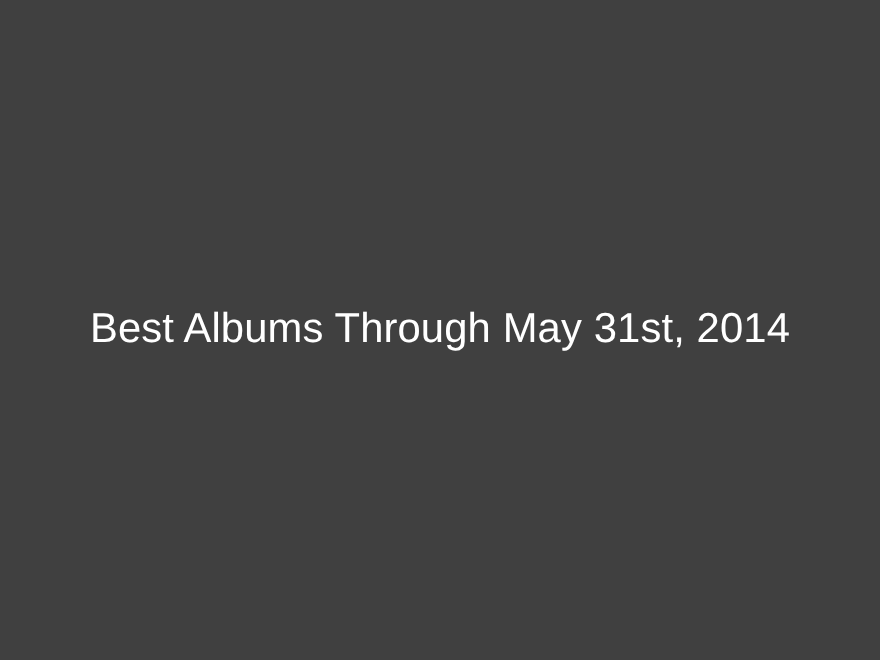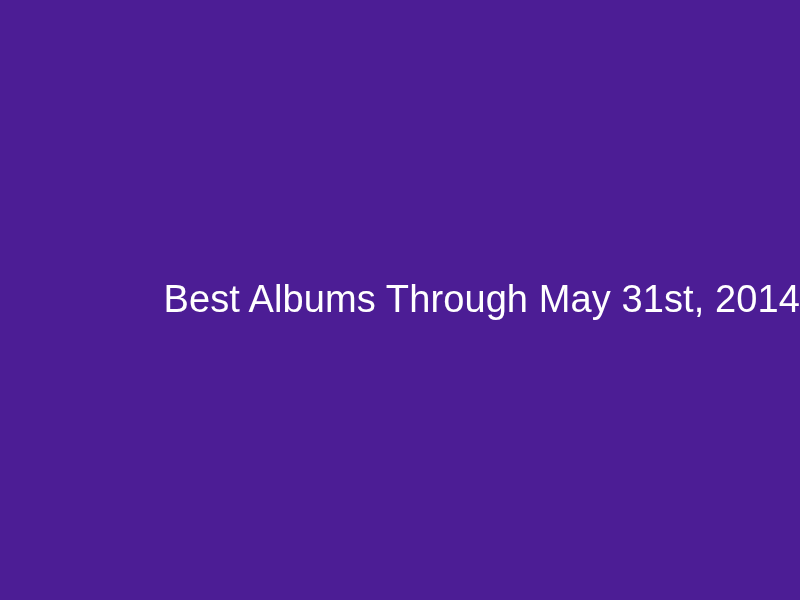--- a/index.html
+++ b/index.html
@@ -38,15 +38,15 @@
     line-height: 1.15;
     letter-spacing: 0.1px;
     color: #ffffff; 
     text-align: center;
     white-space: nowrap;
   }
 </style>
 </head>
 <body>
 
-<div class="title-card" style="background-color: #4c1d95; justify-content: flex-end;">
+<div class="title-card" style="background-color: #404040;">
   <h1 class="card-title" style="color: rgb(255, 255, 255);">Best Albums Through May 31st, 2014</h1>
 </div>
 
 </body></html>

